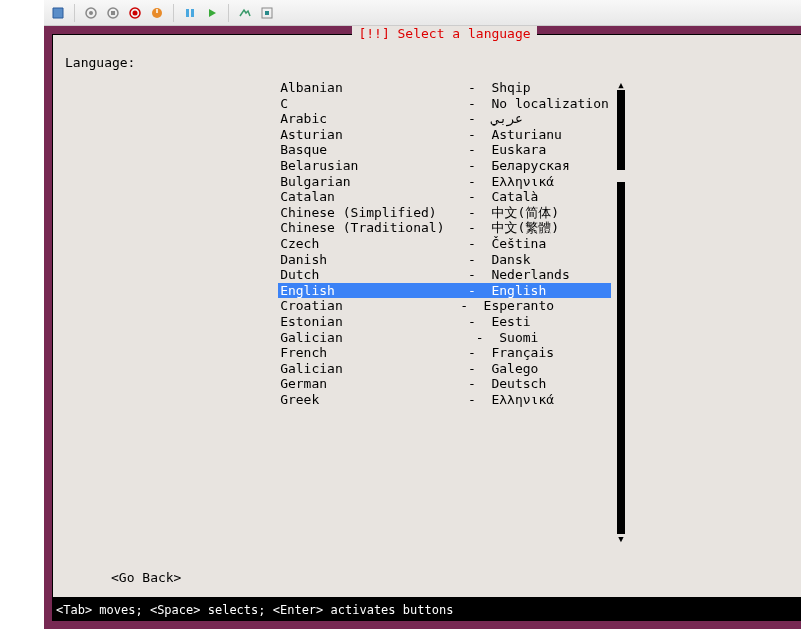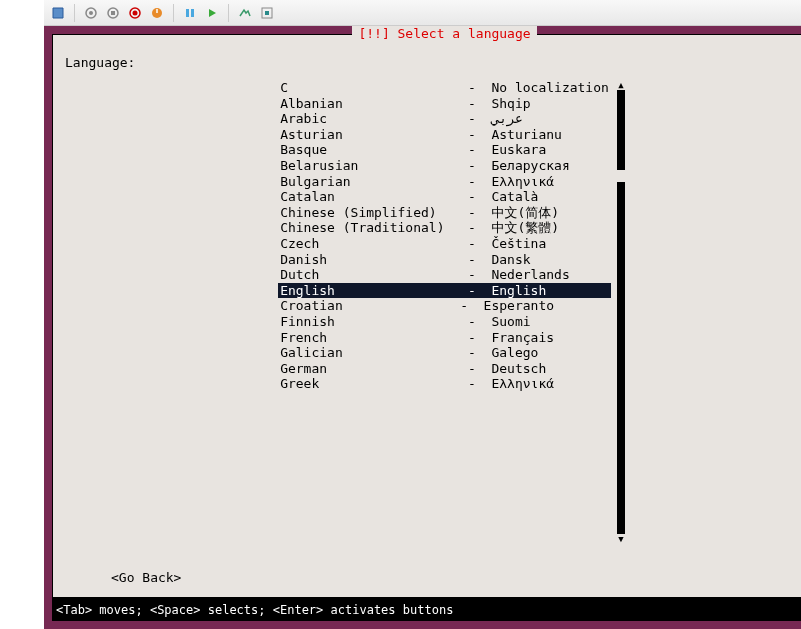--- a/index.html
+++ b/index.html
@@ -11,21 +11,21 @@
 .content-area { flex: 1; background: #772953; display: flex; flex-direction: column; padding: 8px; }
 .dialog { background: #e8e4e0; border: 1px solid #000; flex: 1; position: relative; display: flex; flex-direction: column; }
 .dialog-title-wrap { position: absolute; top: -9px; left: 0; right: 0; text-align: center; }
 .dialog-title { background: #e8e4e0; color: #d00; padding: 0 6px; display: inline-block; }
 .dialog-body { padding: 20px 12px 12px 12px; flex: 1; display: flex; flex-direction: column; color: #000; }
 .instruction { white-space: pre-wrap; line-height: 1.2; margin-bottom: 14px; }
 .list-label { margin-bottom: 10px; }
 .list-wrap { flex: 1; display: flex; justify-content: center; position: relative; }
 .list { position: relative; }
 .list-row { white-space: pre; line-height: 1.2; padding: 0 2px; }
-.list-row.selected { background: #0f172a; color: #fff; }
+.list-row.selected { background: #3b82f6; color: #fff; }
 .scrollbar { position: absolute; right: 0; top: 0; bottom: 0; width: 8px; background: #000; }
 .scrollbar .arrow-up, .scrollbar .arrow-down { position: absolute; width: 8px; height: 10px; background: #e8e4e0; color: #000; font-size: 9px; line-height: 10px; text-align: center; }
 .scrollbar .arrow-up { top: 0; }
 .scrollbar .arrow-down { bottom: 0; }
 .scrollbar .thumb { position: absolute; width: 8px; height: 12px; background: #e8e4e0; }
 .go-back { margin-top: 26px; padding-left: 46px; }
 .statusbar { height: 23px; background: #000; color: #fff; display: flex; align-items: center; padding: 0 4px; font-size: 12px; }
 </style>
 </head>
 <body>
@@ -90,36 +90,37 @@
       </span>
   </div>
 
   <div class="content-area">
     <div class="dialog">
       <div class="dialog-title-wrap"><span class="dialog-title">[!!] Select a language</span></div>
       <div class="dialog-body">
         <div class="list-label">Language:</div>
         <div class="list-wrap">
           <div class="list" id="lang-list">
+              <div class="list-row">Albanian                -  Shqip</div>
               <div class="list-row">C                       -  No localization</div>
-              <div class="list-row">Albanian                -  Shqip</div>
               <div class="list-row">Arabic                  -  عربي</div>
               <div class="list-row">Asturian                -  Asturianu</div>
               <div class="list-row">Basque                  -  Euskara</div>
               <div class="list-row">Belarusian              -  Беларуская</div>
               <div class="list-row">Bulgarian               -  Ελληνικά</div>
               <div class="list-row">Catalan                 -  Català</div>
               <div class="list-row">Chinese (Simplified)    -  中文(简体)</div>
               <div class="list-row">Chinese (Traditional)   -  中文(繁體)</div>
               <div class="list-row">Czech                   -  Čeština</div>
               <div class="list-row">Danish                  -  Dansk</div>
               <div class="list-row">Dutch                   -  Nederlands</div>
               <div class="list-row selected">English                 -  English</div>
               <div class="list-row">Croatian               -  Esperanto</div>
-              <div class="list-row">Finnish                 -  Suomi</div>
+              <div class="list-row">Estonian                -  Eesti</div>
+              <div class="list-row">Galician                 -  Suomi</div>
               <div class="list-row">French                  -  Français</div>
               <div class="list-row">Galician                -  Galego</div>
               <div class="list-row">German                  -  Deutsch</div>
               <div class="list-row">Greek                   -  Ελληνικά</div>
               <div class="scrollbar" style="right: -14px;">
                 <div class="arrow-up">▲</div>
                 <div class="thumb" style="top: 90px;"></div>
                 <div class="arrow-down">▼</div>
               </div>
             </div>

